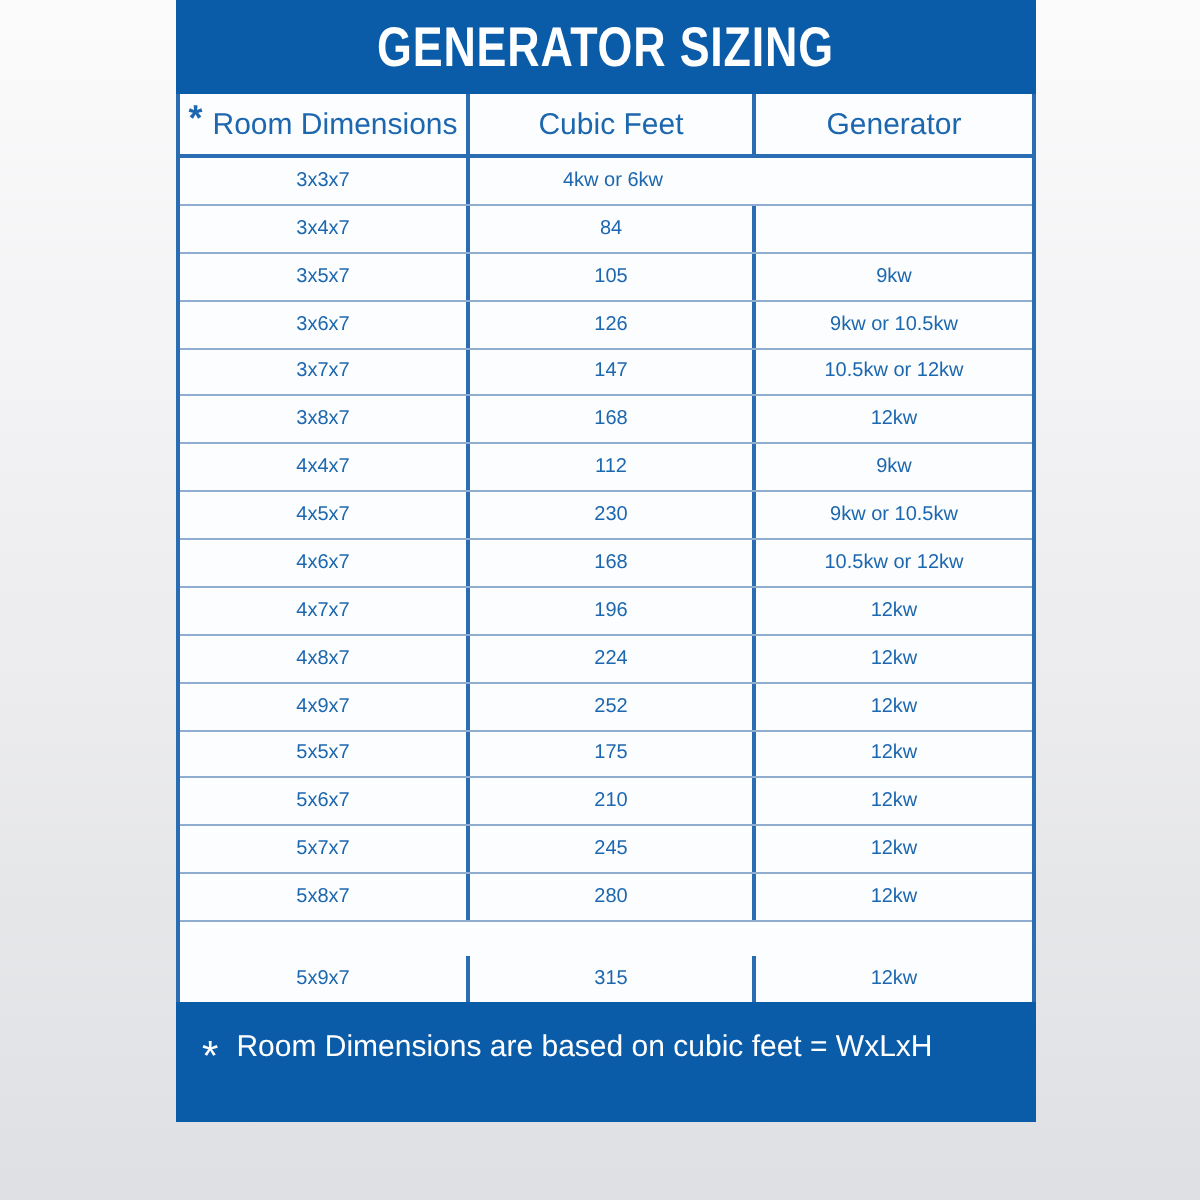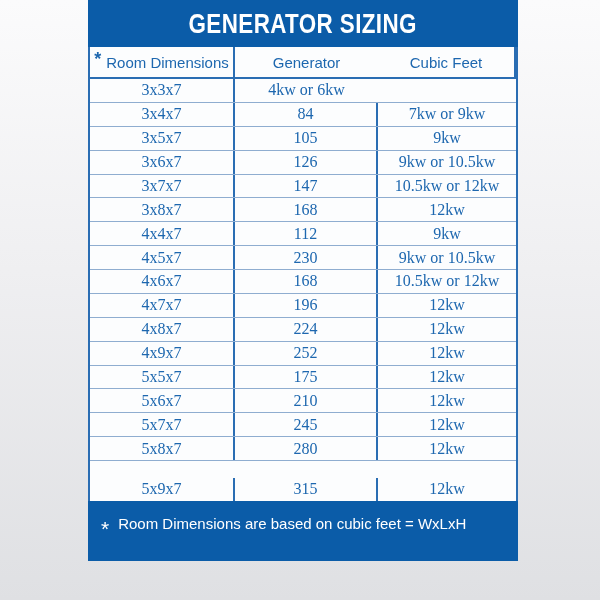--- a/index.html
+++ b/index.html
@@ -38,23 +38,22 @@
     color:var(--textblue);font-size:15px;
   }
   .cell{
     display:flex;align-items:center;justify-content:center;
     overflow:hidden;white-space:nowrap;box-sizing:border-box;
   }
   .cell.divider{border-right:2px solid var(--border);}
   #rows{flex:1 1 auto;display:flex;flex-direction:column;}
   .drow{
     flex:1 1 0;display:grid;grid-template-columns:145px 143px 138px;
-    color:var(--textblue);font-size:16px;
+    color:var(--textblue);font-size:10px;
     border-bottom:1px solid var(--rowline);
-    font-family:Liberation Serif, serif;
   }
   .drow:last-child{border-bottom:none;margin-top:17px;}
   .hstar{
     font-weight:bold;font-size:18px;position:relative;top:-3px;
     margin-right:5px;
   }
   .footer{
     flex:0 0 60px;background:var(--blue);color:#ffffff;
     display:flex;align-items:flex-start;
     padding:14px 6px 0 10px;box-sizing:border-box;
@@ -74,32 +73,31 @@
     <div class="banner">
       <span class="title">GENERATOR SIZING</span>
     </div>
 
     <div class="table">
       <div class="hrow">
         <div class="cell divider">
           <span class="hstar">*</span>
           <span>Room Dimensions</span>
         </div>
+        <div class="cell divider">Cubic Feet</div>
         <div class="cell">Generator</div>
-        <div class="cell divider">Cubic Feet</div>
       </div>
       <div id="rows">
           <div class="drow">
             <div class="cell divider">3x3x7</div>
             <div class="cell">4kw or 6kw</div>
           </div>
           <div class="drow">
             <div class="cell divider">3x4x7</div>
             <div class="cell divider">84</div>
-            <div class="cell">7kw or 9kw</div>
           </div>
           <div class="drow">
             <div class="cell divider">3x5x7</div>
             <div class="cell divider">105</div>
             <div class="cell">9kw</div>
           </div>
           <div class="drow">
             <div class="cell divider">3x6x7</div>
             <div class="cell divider">126</div>
             <div class="cell">9kw or 10.5kw</div>

